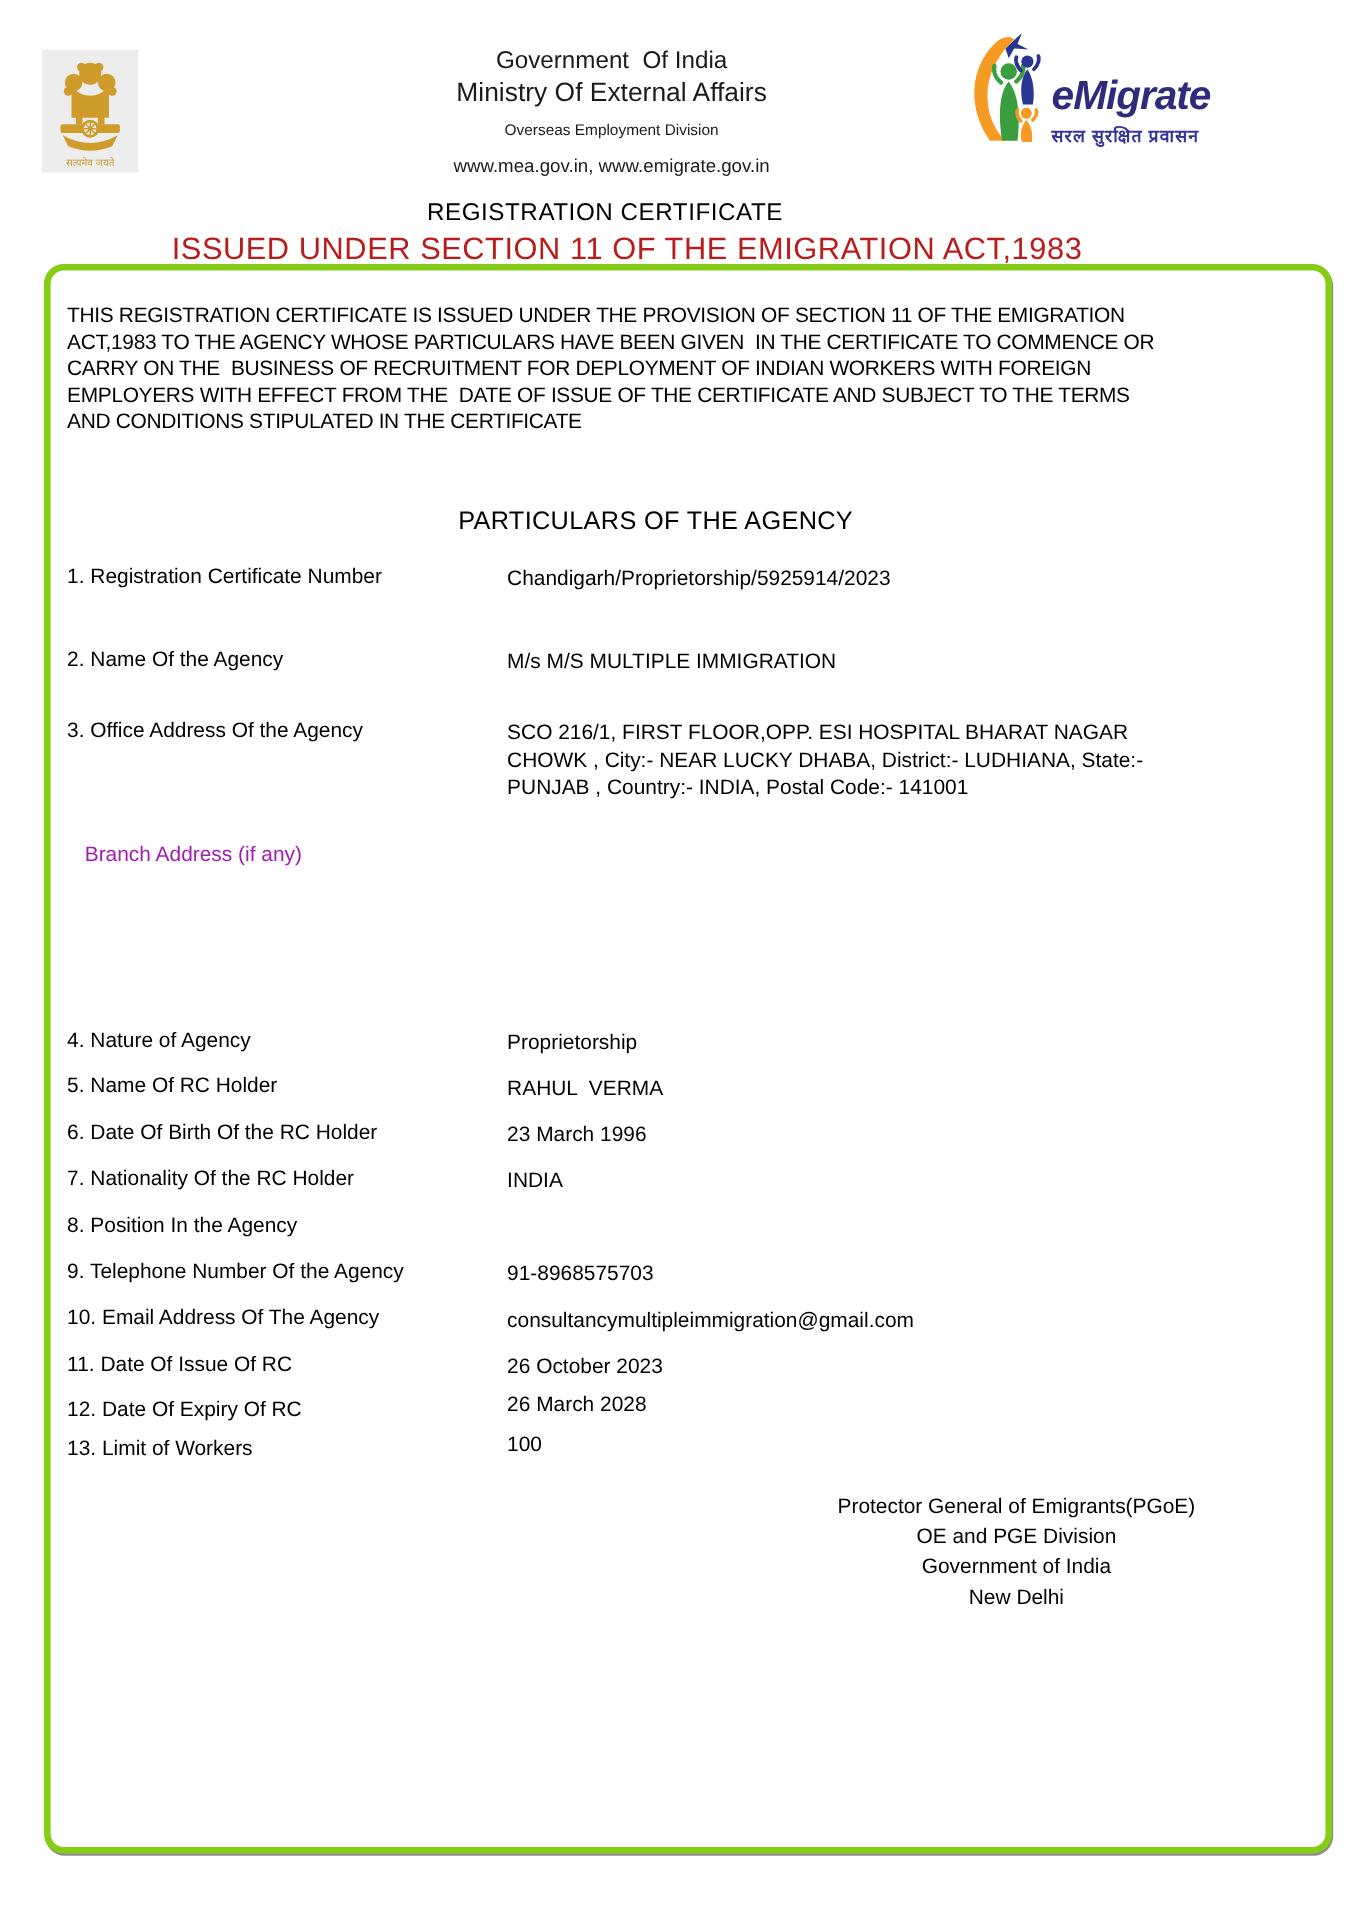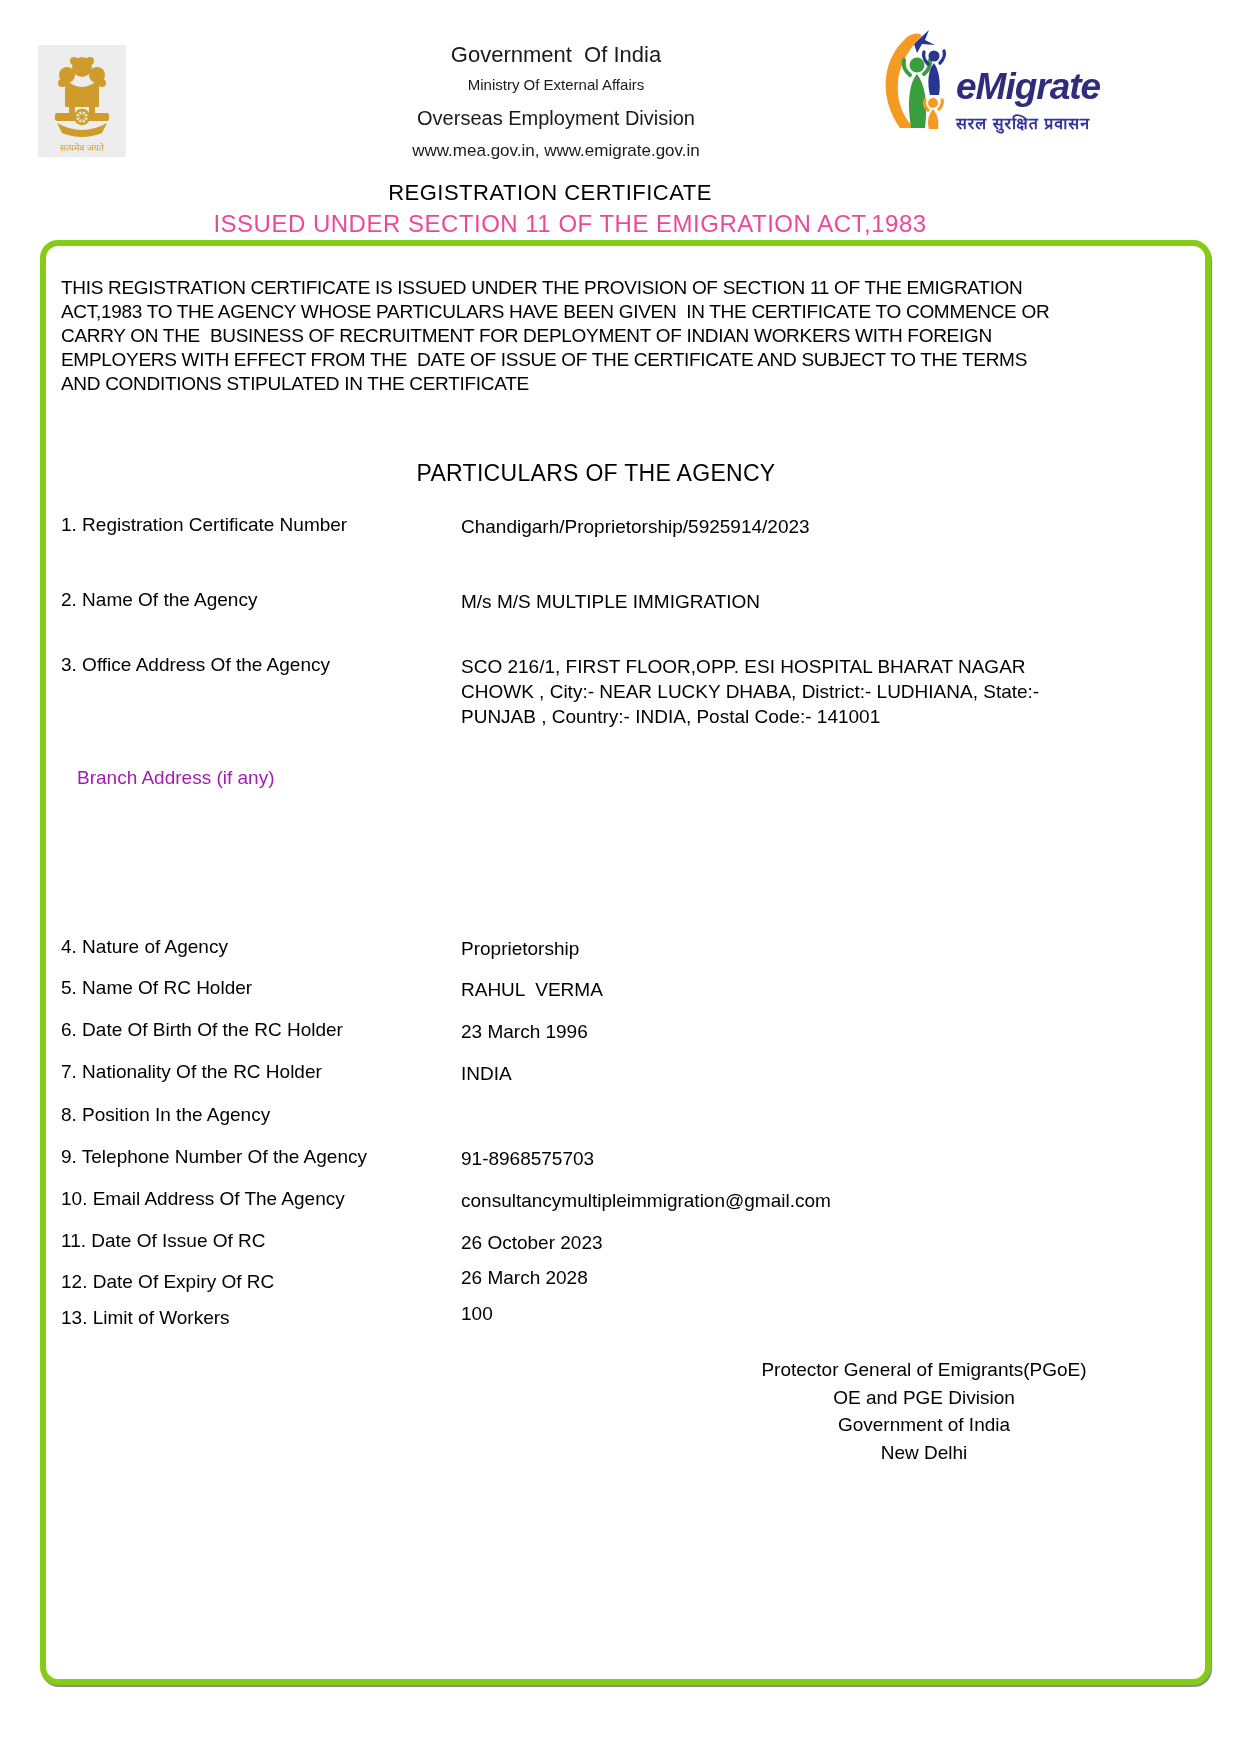--- a/index.html
+++ b/index.html
@@ -4,31 +4,31 @@
 <style>
   html,body{margin:0;padding:0;background:#fff;}
   .page{
     position:relative;width:1240px;height:1755px;background:#ffffff;
     font-family:"Liberation Sans", sans-serif;color:#111;overflow:hidden;
   }
   
   .emblem{position:absolute;left:38px;top:45px;width:88px;height:112px;}
   .org-block{position:absolute;left:206px;top:40px;width:700px;text-align:center;color:#1a1a1a;}
   .org-gov{font-size:22px;white-space:pre;line-height:30px;}
-  .org-min{font-size:15px;white-space:pre;line-height:30px;}
-  .org-div{font-size:20px;line-height:30px;margin-top:3px;}
+  .org-min{font-size:24px;white-space:pre;line-height:30px;}
+  .org-div{font-size:14px;line-height:30px;margin-top:3px;}
   .org-web{font-size:17px;line-height:28px;margin-top:4px;}
   .logo{position:absolute;left:872px;top:28px;display:flex;align-items:flex-start;}
   .logo-mark{width:80px;height:104px;flex:0 0 auto;}
   .logo-text{margin-top:40px;margin-left:4px;}
   .logo-brand{font-size:37px;font-weight:bold;font-style:italic;color:#2f2c7c;line-height:38px;letter-spacing:-1px;}
   .logo-tagline{font-size:16px;font-weight:bold;color:#34349a;margin-top:6px;letter-spacing:1px;}
   
   .title-1{position:absolute;left:0;top:180px;width:1100px;text-align:center;font-size:22px;letter-spacing:.5px;color:#000;}
-  .title-2{position:absolute;left:0;top:210px;width:1140px;text-align:center;font-size:24px;letter-spacing:.5px;color:#ec4899;}
+  .title-2{position:absolute;left:0;top:210px;width:1140px;text-align:center;font-size:28px;letter-spacing:.5px;color:#b91c1c;}
   
   .cert-box{
     position:absolute;left:40px;top:240px;width:1159px;height:1433px;
     border:6px solid #84cc16;border-radius:18px;background:#fff;
     box-shadow:1px 2px 0 rgba(0,0,0,.45);
   }
   .preamble{
     position:absolute;left:15px;top:30px;width:1004px;
     font-size:19px;line-height:24px;letter-spacing:-.3px;color:#000;white-space:pre-wrap;
   }

